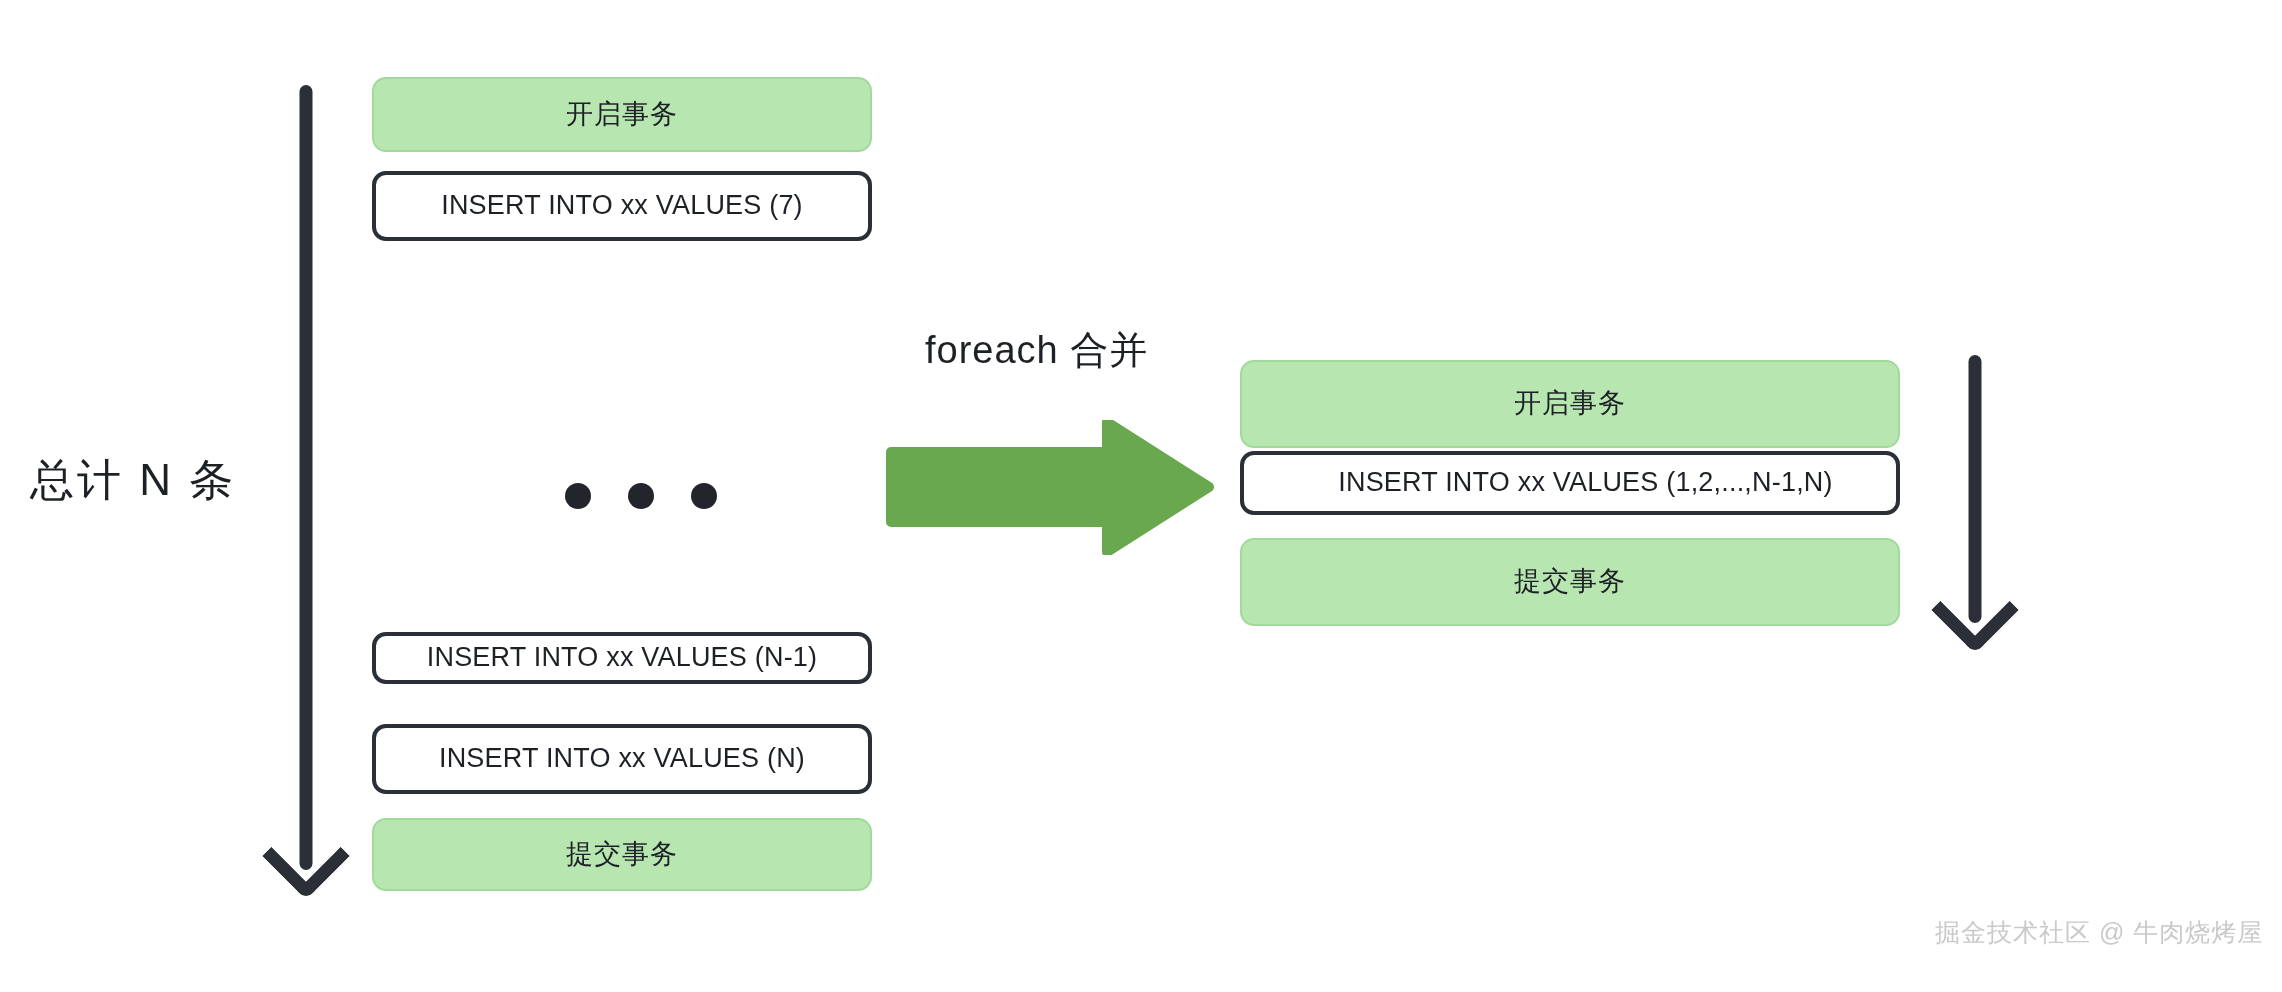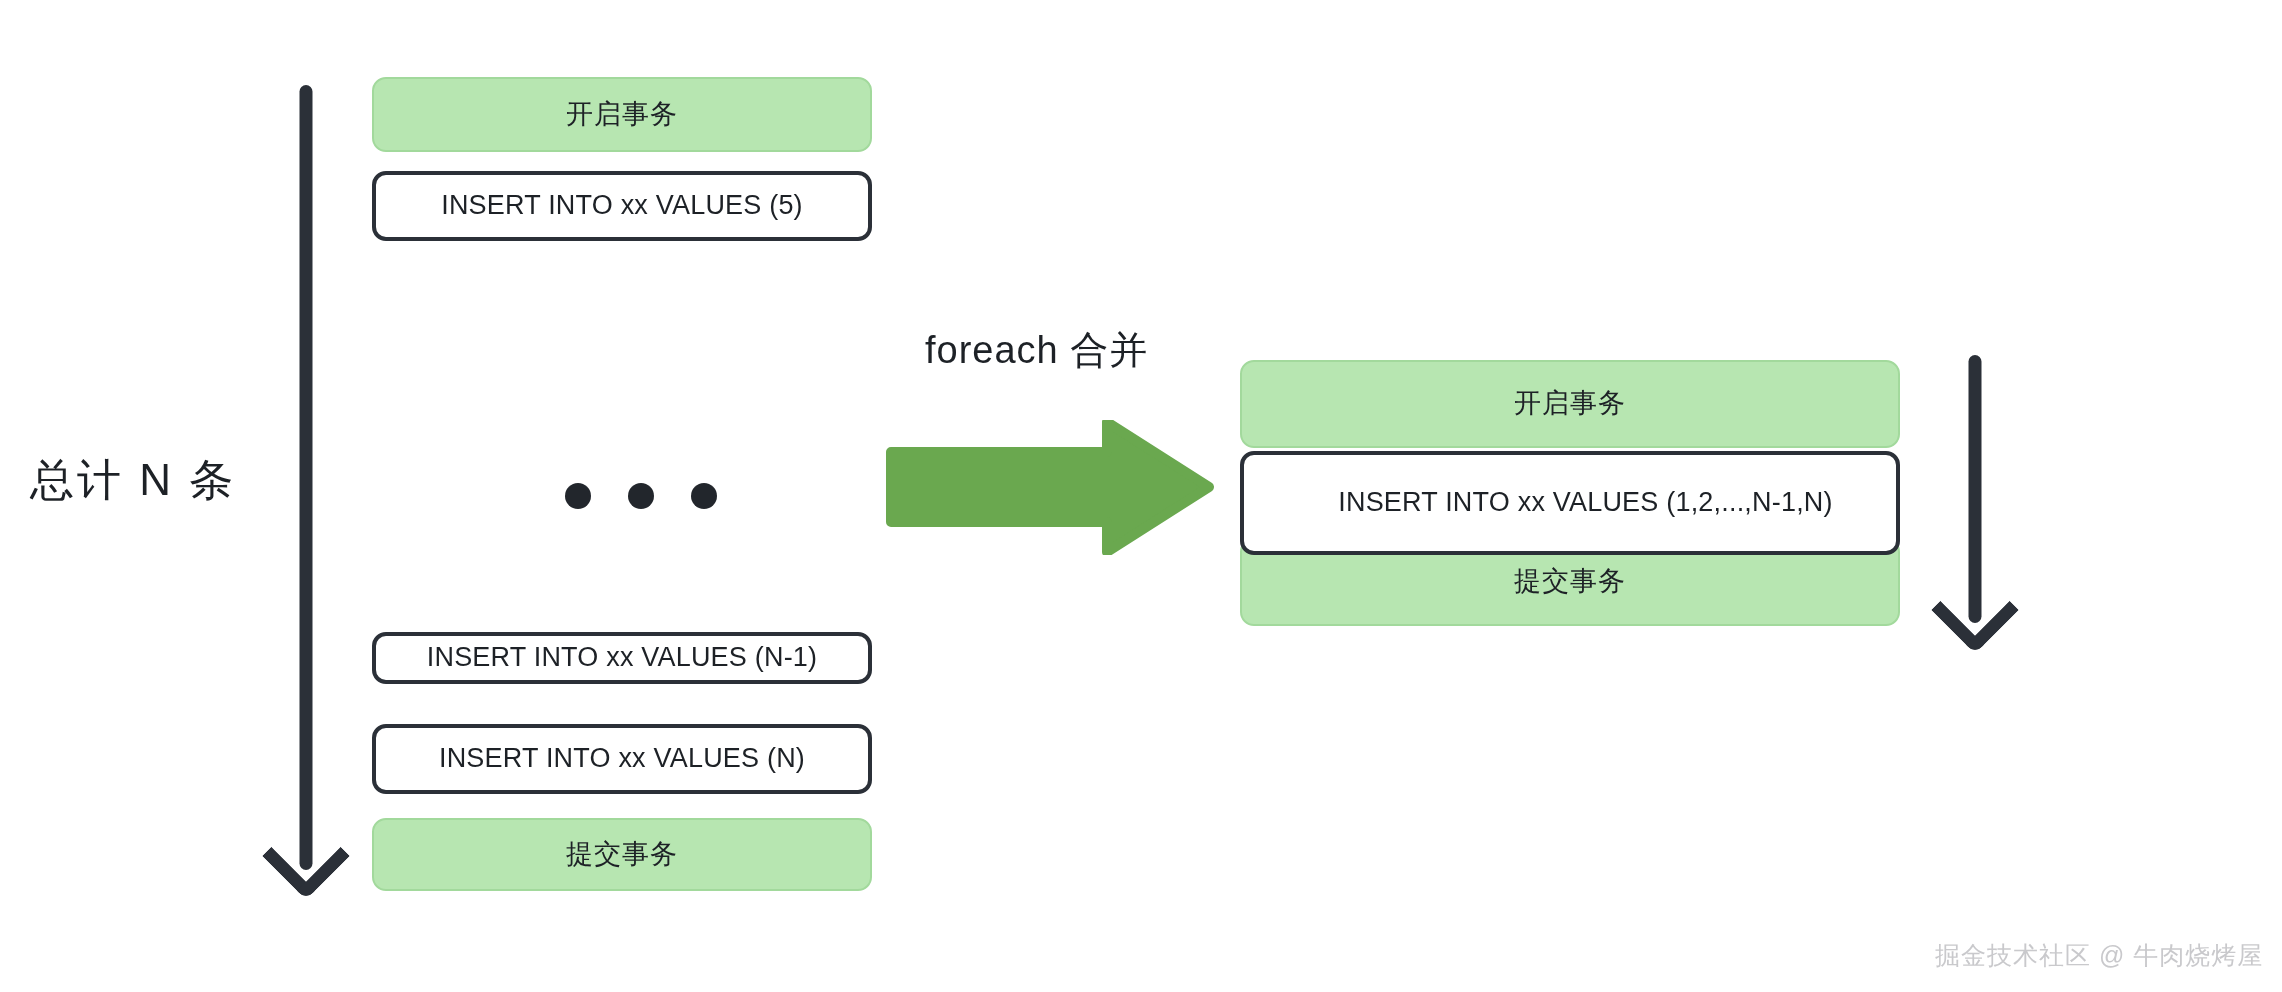--- a/index.html
+++ b/index.html
@@ -124,21 +124,21 @@
 
   <div class="side-label" style="left:30px; top:451px;">总计 N 条</div>
 
   <div class="v-arrow" style="left:276px; top:85px; width:60px; height:815px;">
     <div class="shaft" style="height:785px;"></div>
     <div class="head" style="top:740px;"></div>
   </div>
 
   <div class="step-box green" style="left:372px; top:77px; width:500px; height:75px;">开启事务</div>
 
-  <div class="step-box white" style="left:372px; top:171px; width:500px; height:70px;">INSERT INTO xx VALUES (5)</div>
+  <div class="step-box white" style="left:372px; top:171px; width:500px; height:70px;">INSERT INTO xx VALUES (7)</div>
 
 
   <div class="ellipsis" style="left:565px; top:483px;">
     <span class="dot"></span>
     <span class="dot"></span>
     <span class="dot"></span>
   </div>
 
   <div class="step-box white" style="left:372px; top:632px; width:500px; height:52px;">INSERT INTO xx VALUES (N-1)</div>
 
@@ -149,25 +149,25 @@
   <div class="merge-label" style="left:925px; top:325px;">foreach 合并</div>
 
   <div class="merge-arrow" style="left:885px; top:420px;">
     <svg width="330" height="135" viewBox="0 0 330 135" aria-hidden="true">
       <path d="M6 32 H222 V2 L324 67 L222 132 V102 H6 Z" fill="#6aa84f" stroke="#6aa84f" stroke-width="10" stroke-linejoin="round"></path>
     </svg>
   </div>
 
   <div class="step-box green" style="left:1240px; top:360px; width:660px; height:88px;">开启事务</div>
 
-  <div class="step-box white" style="left:1240px; top:451px; width:660px; height:104px;padding-left:31px;">INSERT INTO xx VALUES (1,2,...,N-1,N)</div>
+  <div class="step-box white" style="left:1240px; top:451px; width:660px; height:64px;padding-left:31px;">INSERT INTO xx VALUES (1,2,...,N-1,N)</div>
 
   <div class="step-box green" style="left:1240px; top:538px; width:660px; height:88px;">提交事务</div>
 
   <div class="v-arrow" style="left:1945px; top:355px; width:60px; height:295px;">
     <div class="shaft" style="height:268px;"></div>
     <div class="head" style="top:224px;"></div>
   </div>
 
 
-  <div class="watermark" style="left:1935px; top:916px;margin-top:23px;">掘金技术社区 @ 牛肉烧烤屋</div>
+  <div class="watermark" style="left:1935px; top:916px;">掘金技术社区 @ 牛肉烧烤屋</div>
 
 </div>
 
 </body></html>

